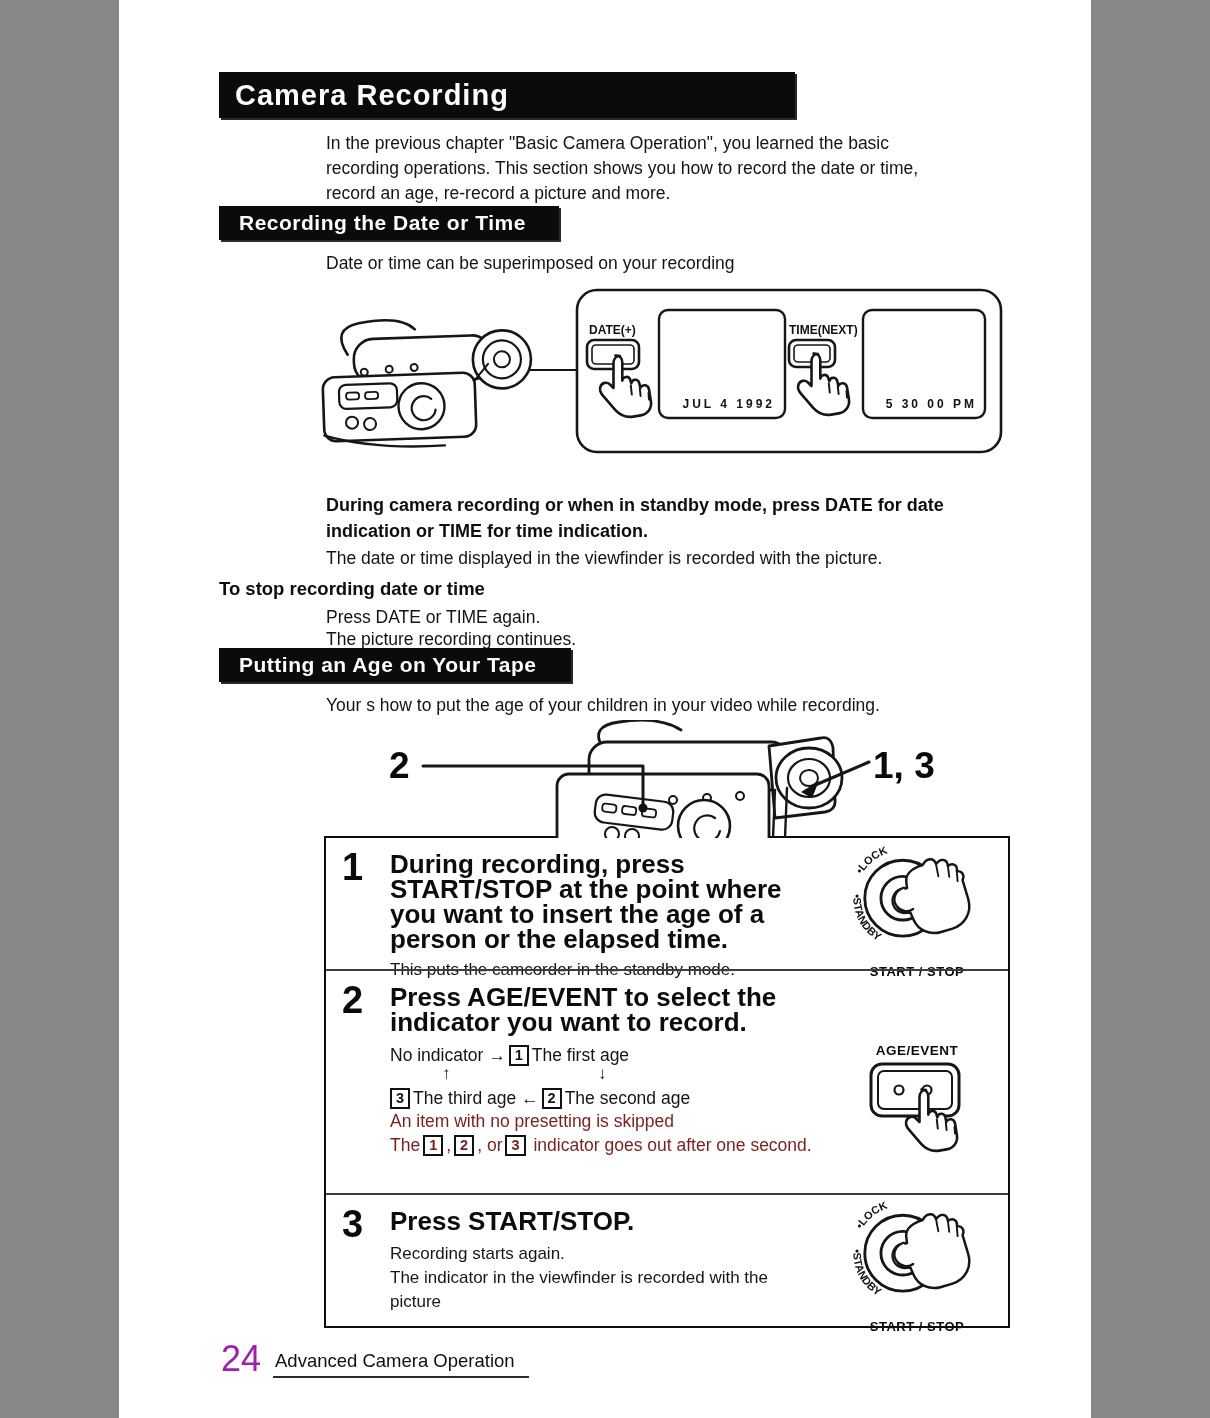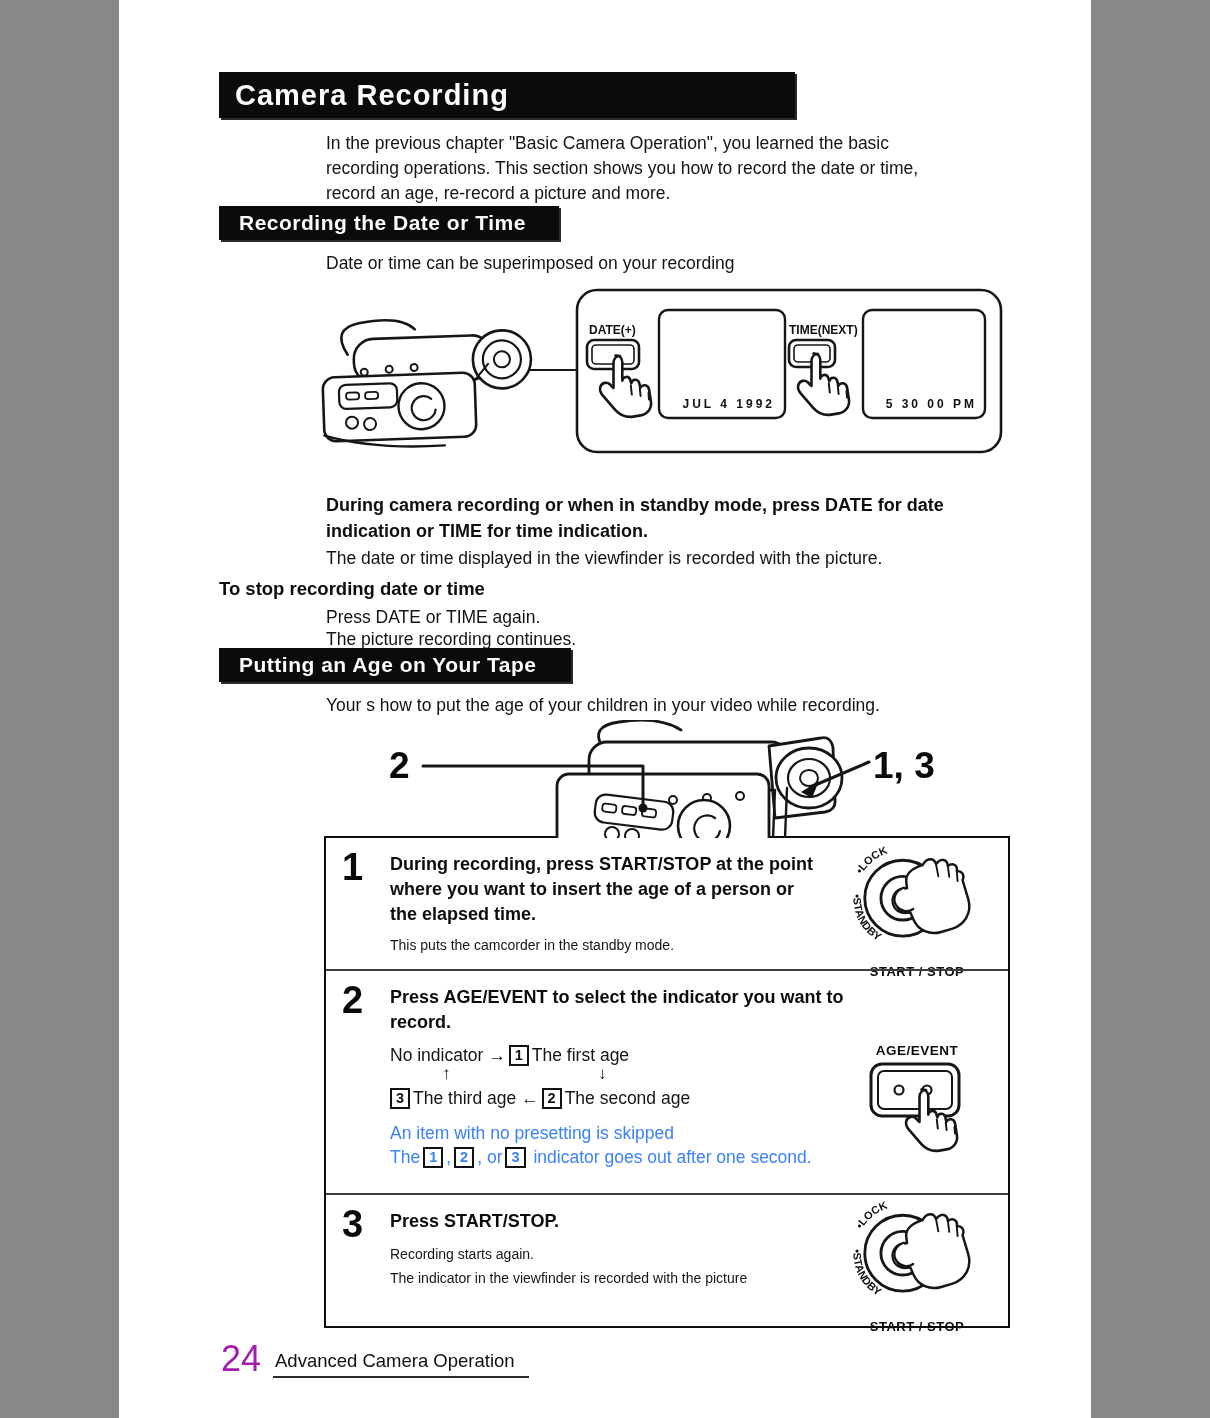--- a/index.html
+++ b/index.html
@@ -19,32 +19,32 @@
   .banner-sub{height:34px;font-size:21px;padding-left:20px;letter-spacing:.5px;}
   .body-text{font-size:17.5px;line-height:25px;color:#141414;}
   .bold-text{font-weight:bold;font-size:18px;line-height:26px;color:#0e0e0e;}
   .margin-head{font-weight:bold;font-size:18.5px;color:#0e0e0e;}
   
   .steps-box{left:205px;top:836px;width:686px;height:492px;border:2.5px solid #0d0d0d;box-sizing:border-box;}
   .step{position:relative;box-sizing:border-box;padding:14px 14px 10px 18px;}
   .step + .step{border-top:2px solid #3d3d3d;}
   .step-number{position:absolute;left:16px;top:10px;font-size:38px;font-weight:bold;color:#0a0a0a;line-height:1;}
   .step-content{margin-left:46px;margin-right:172px;}
-  .step-title{font-weight:bold;font-size:18px;line-height:25px;color:#0c0c0c;}
-  .step-body{font-size:14px;line-height:24px;margin-top:6px;color:#161616;}
+  .step-title{font-weight:bold;font-size:26px;line-height:25px;color:#0c0c0c;}
+  .step-body{font-size:17px;line-height:24px;margin-top:6px;color:#161616;}
   .step-illo{position:absolute;right:16px;text-align:center;}
   .illo-label{font-weight:bold;font-size:13px;letter-spacing:.5px;margin-top:2px;color:#0c0c0c;}
   .illo-label-above{font-weight:bold;font-size:13.5px;letter-spacing:.5px;margin-bottom:2px;color:#0c0c0c;}
   
   .cycle{margin-top:10px;font-size:17.5px;color:#141414;}
   .boxnum{display:inline-block;border:2px solid #111;padding:0 4px;font-weight:bold;font-size:14.5px;line-height:17px;margin:0 3px;vertical-align:1px;}
   .cycle-arrows{position:relative;height:22px;font-size:17px;}
   .cycle-arrows .up{position:absolute;left:52px;top:-2px;}
   .cycle-arrows .down{position:absolute;left:208px;top:-2px;}
-  .cycle-notes{margin-top:12px;font-size:17.5px;line-height:24px;color:#3b82f6;}
+  .cycle-notes{font-size:17.5px;line-height:24px;color:#7f1d1d;}
   
   .footer-num{font-size:36px;color:#a21caf;}
   .footer-section{font-size:18.5px;color:#101010;border-bottom:2px solid #2b2b2b;padding:0 14px 4px 2px;}
   svg text{font-family:"Liberation Sans","DejaVu Sans",sans-serif;}
   .linework{stroke:#161616;fill:none;stroke-linecap:round;stroke-linejoin:round;}
   .whitefill{stroke:#161616;fill:#ffffff;stroke-linecap:round;stroke-linejoin:round;}
 </style>
 </head>
 <body>
 

